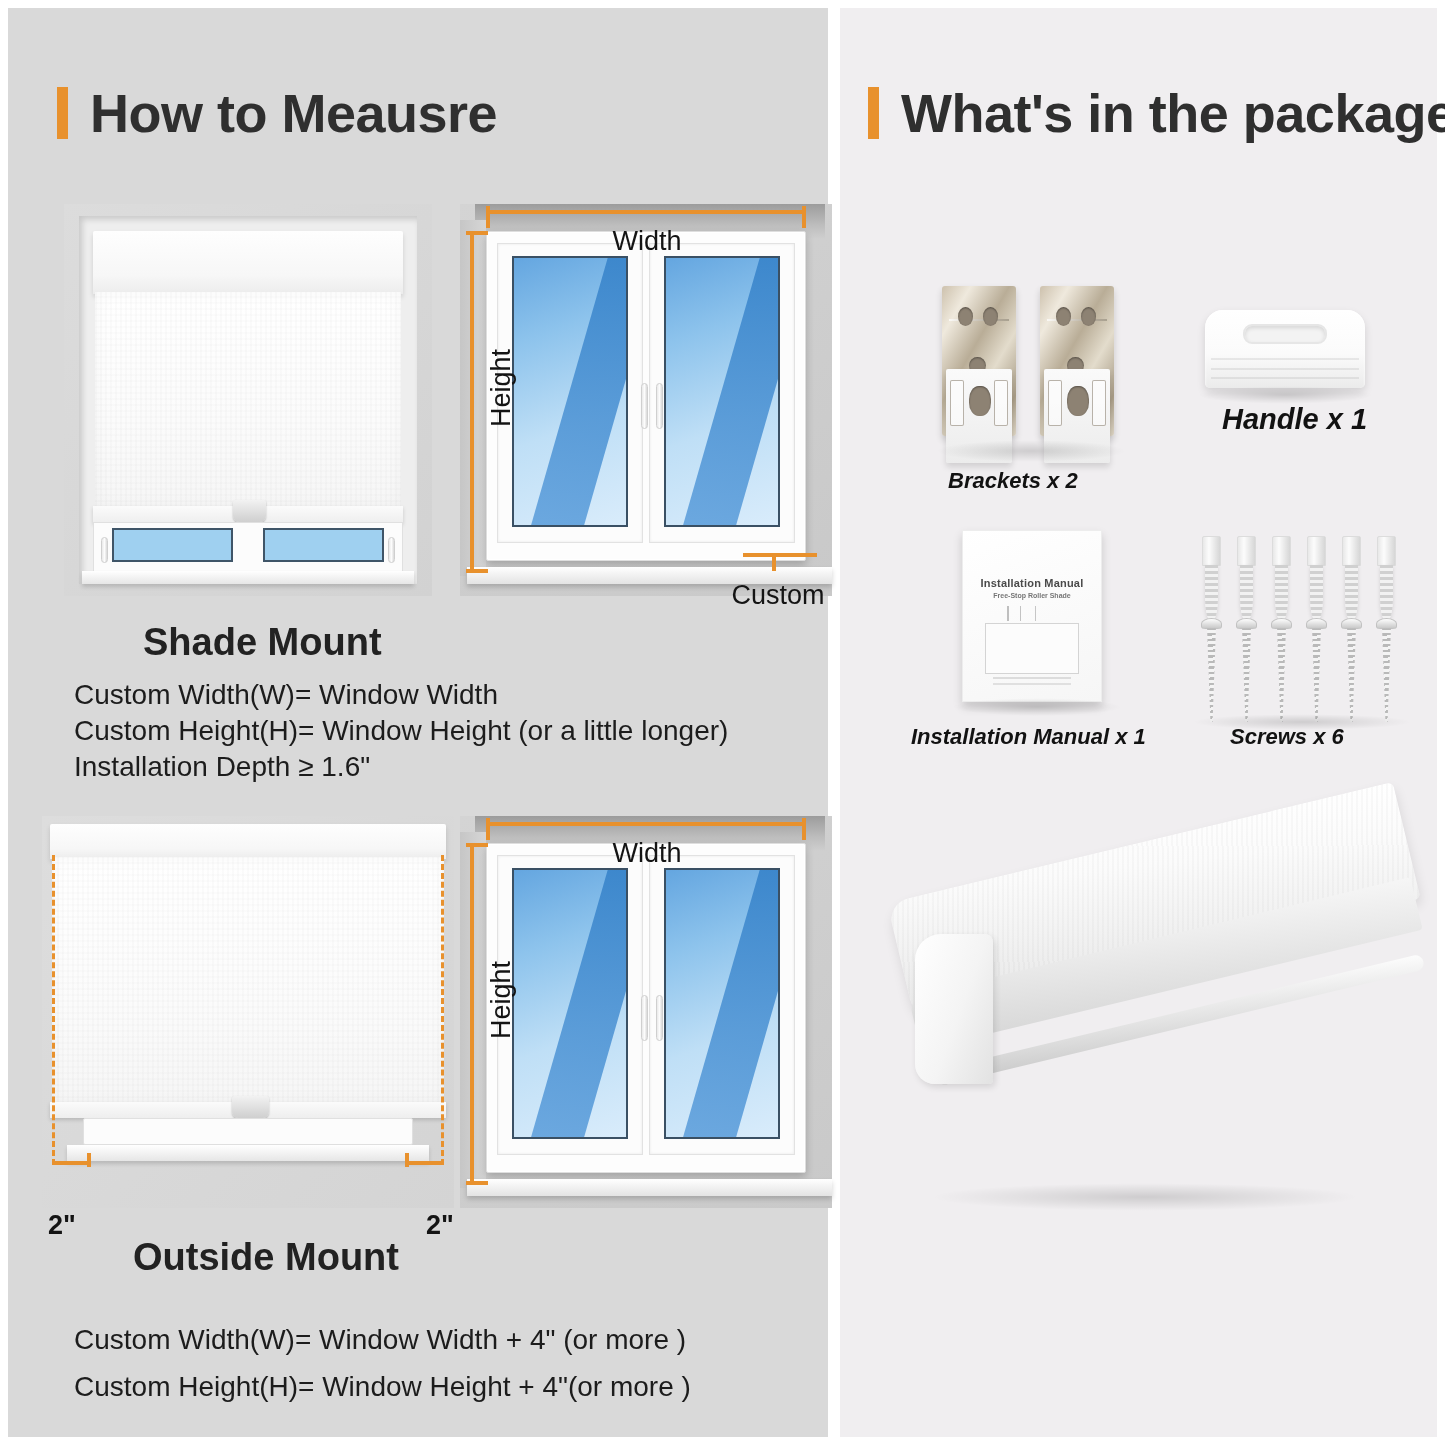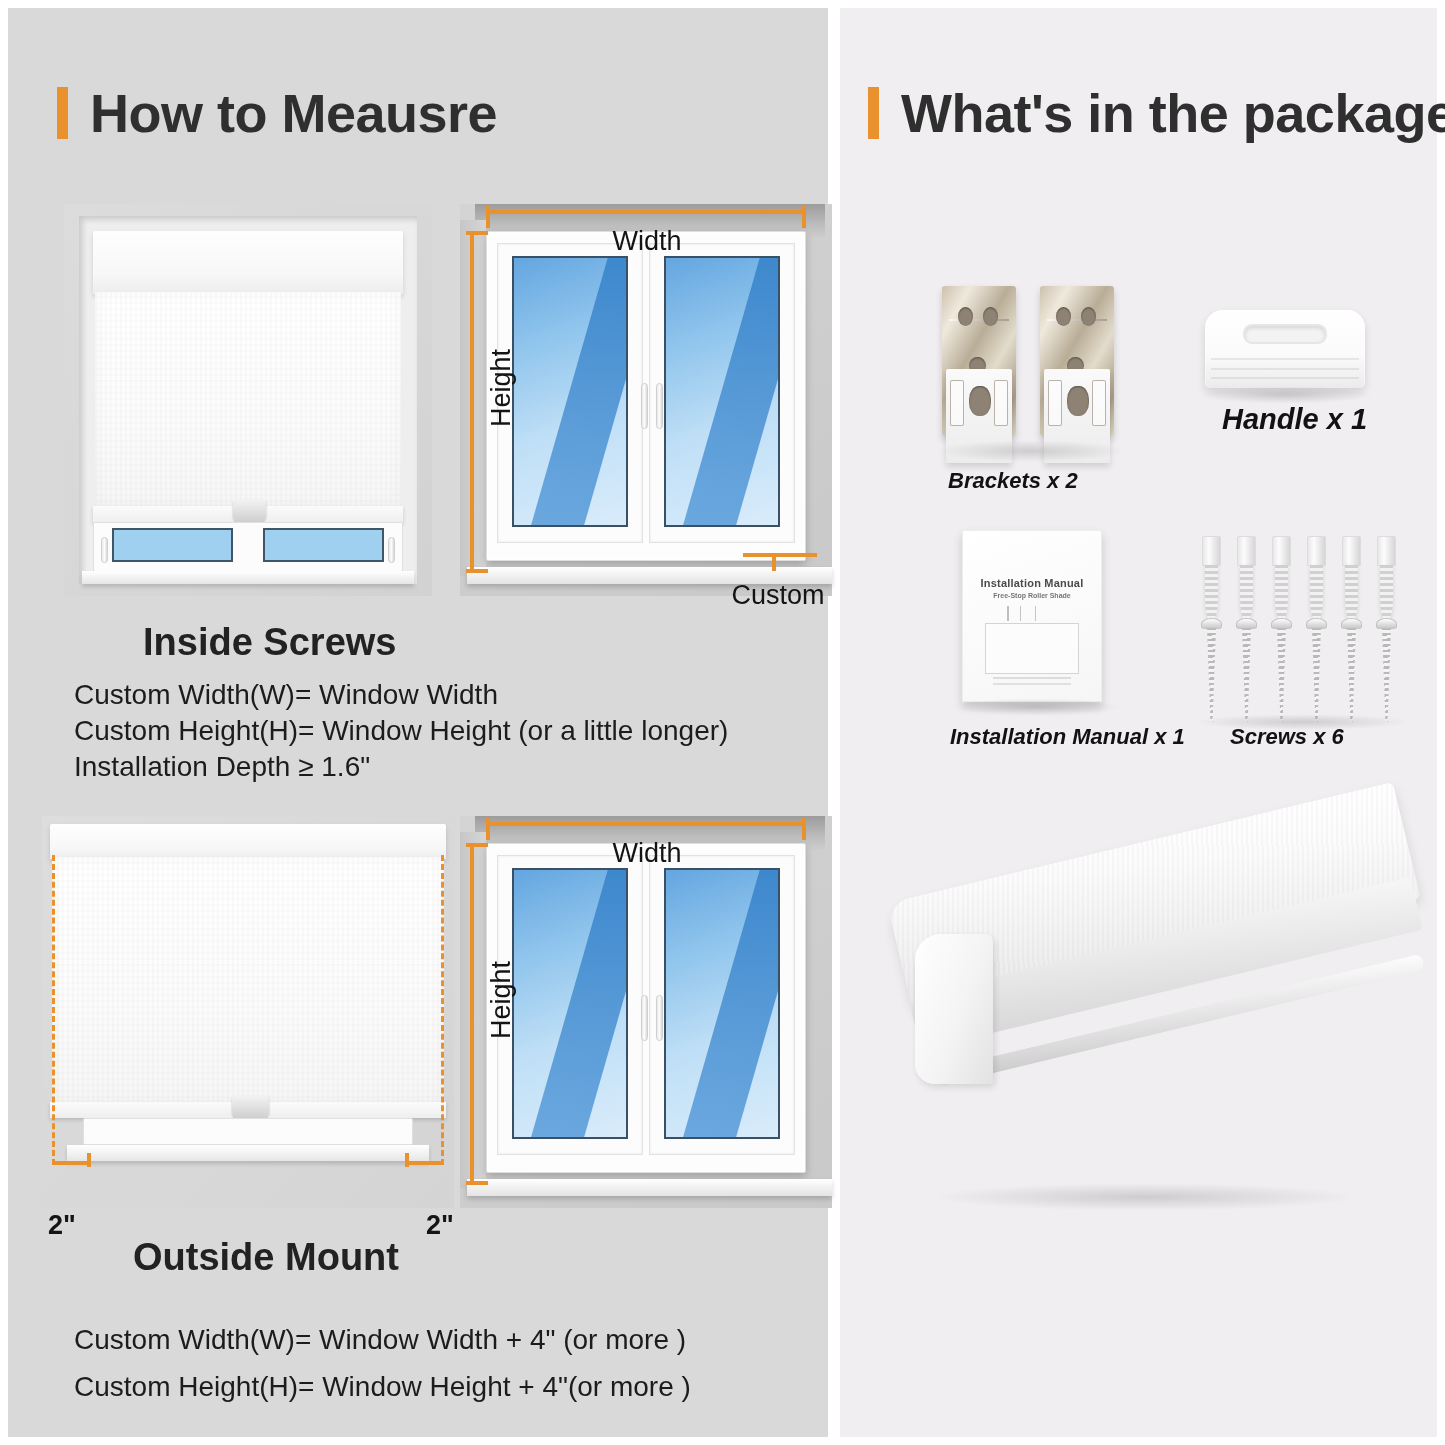--- a/index.html
+++ b/index.html
@@ -476,21 +476,21 @@
       <div class="m-line" style="left:10px; top:7%; width:4px; height:87%;"></div>
       <div class="m-line" style="left:6px;  top:7%;  width:22px; height:4px;"></div>
       <div class="m-line" style="left:6px;  top:93%; width:22px; height:4px;"></div>
       <div class="m-label vertical" style="left:26px; top:37%;">Height</div>
 
       <div class="m-line" style="left:76%; top:89%; width:20%; height:4px;"></div>
       <div class="m-line" style="left:84%; top:89%; width:4px; height:18px;"></div>
       <div class="m-label" style="left:73%; top:96%;">Custom</div>
     </div>
 
-    <div class="mount-title" style="left:135px; top:613px;">Inside Screws</div>
+    <div class="mount-title" style="left:135px; top:613px;">Shade Mount</div>
     <div class="spec-line" style="left:66px; top:707px;">Custom Height(H)= Window Height (or a little longer)</div>
     <div class="spec-line" style="left:66px; top:671px;">Custom Width(W)= Window Width</div>
     <div class="spec-line" style="left:66px; top:743px;">Installation Depth ≥ 1.6"</div>
 
     <div class="shadefig" style="left:34px; top:808px; width:412px; height:392px;">
       <div class="sh-wall" style="background:linear-gradient(135deg,#dddddd,#d4d4d4);"></div>
 
       <div class="sh-valance" style="left:2%; top:2%; right:2%; height:9%;"></div>
       <div class="sh-fabric" style="left:2.5%; top:10.5%; right:2.5%; height:63%;"></div>
       <div class="sh-bottomrail" style="left:2%; top:73%; right:2%; height:4%;"></div>
@@ -588,21 +588,21 @@
     <div class="pkg-label big" style="left:382px; top:395px;">Handle x 1</div>
 
     <div class="manual" style="left:122px; top:522px;">
       <div class="m-title">Installation Manual</div>
       <div class="m-sub">Free-Stop Roller Shade</div>
       <div class="m-scribble"></div>
       <div class="m-box"></div>
       <div class="m-foot"></div>
     </div>
     <div class="shadow-soft" style="left:112px; top:690px; width:170px; height:18px;"></div>
-    <div class="pkg-label" style="left:71px; top:716px;margin-left:39px;">Installation Manual x 1</div>
+    <div class="pkg-label" style="left:71px; top:716px;">Installation Manual x 1</div>
 
     <div class="anchor" style="left:362px; top:528px;">
         <div class="head"></div>
         <div class="body"></div>
       </div>
     <div class="anchor" style="left:397px; top:528px;">
         <div class="head"></div>
         <div class="body"></div>
       </div>
     <div class="anchor" style="left:432px; top:528px;">

